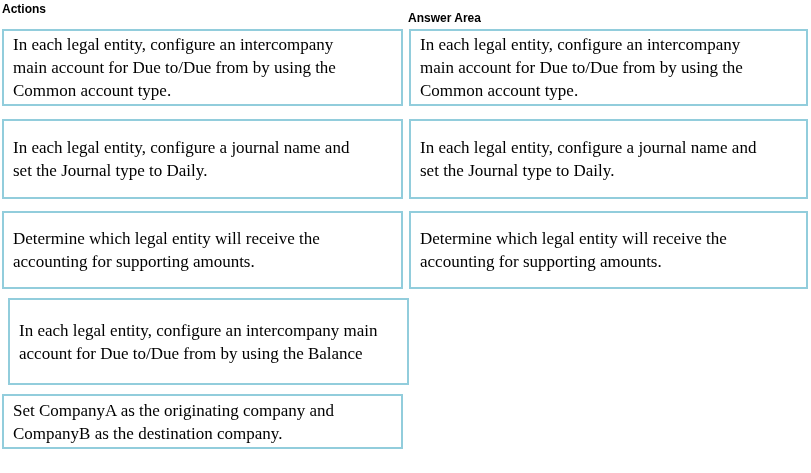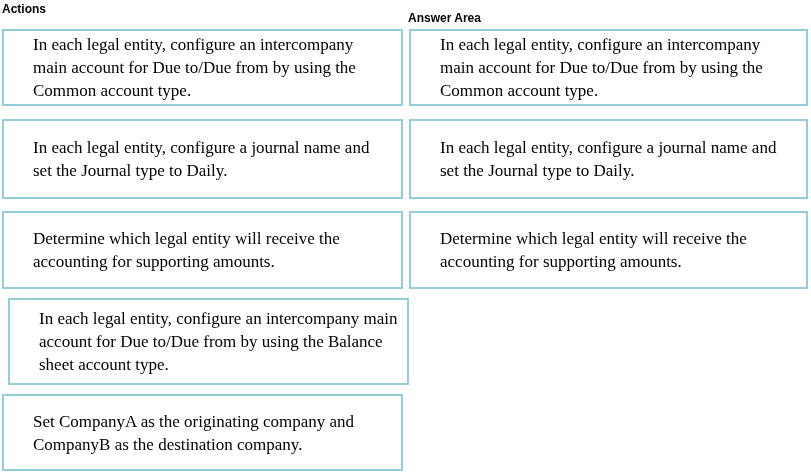--- a/index.html
+++ b/index.html
@@ -32,29 +32,29 @@
     align-items: center;
     padding: 2px 9px;
   }
   .card-text {
     margin: 0;
     font-family: "Liberation Serif", serif;
     font-size: 17px;
     line-height: 23px;
     color: #000000;
   }
-  .line { display: block; white-space: nowrap; margin-left: 20px; }
+  .line { display: block; white-space: nowrap; }
   .card-text strong { font-weight: 400; }
 
   
   .pos-a1 { left: 2px;  top: 29px;  width: 401px; height: 77px; }
   .pos-a2 { left: 2px;  top: 119px; width: 401px; height: 80px; }
   .pos-a3 { left: 2px;  top: 211px; width: 401px; height: 78px; }
   .pos-a4 { left: 8px;  top: 298px; width: 401px; height: 87px; }
-  .pos-a5 { left: 2px;  top: 394px; width: 401px; height: 77px; }
+  .pos-a5 { left: 2px;  top: 394px; width: 401px; height: 55px; }
 
   
   .pos-b1 { left: 409px; top: 29px;  width: 399px; height: 77px; }
   .pos-b2 { left: 409px; top: 119px; width: 399px; height: 80px; }
   .pos-b3 { left: 409px; top: 211px; width: 399px; height: 78px; }
 </style>
 </head>
 <body>
 
 <div class="page">
@@ -82,21 +82,20 @@
     <p class="card-text">
       <span class="line">Determine which legal entity will receive the</span>
       <span class="line">accounting for supporting amounts.</span>
     </p>
   </div>
 
   <div class="card pos-a4">
     <p class="card-text">
       <span class="line">In each legal entity, configure an intercompany main</span>
       <span class="line">account for Due to/Due from by using the Balance</span>
-      <span class="line">sheet account type.</span>
     </p>
   </div>
 
   <div class="card pos-a5">
     <p class="card-text">
       <span class="line">Set CompanyA as the originating company and</span>
       <span class="line">CompanyB as the destination company.</span>
     </p>
   </div>
 

